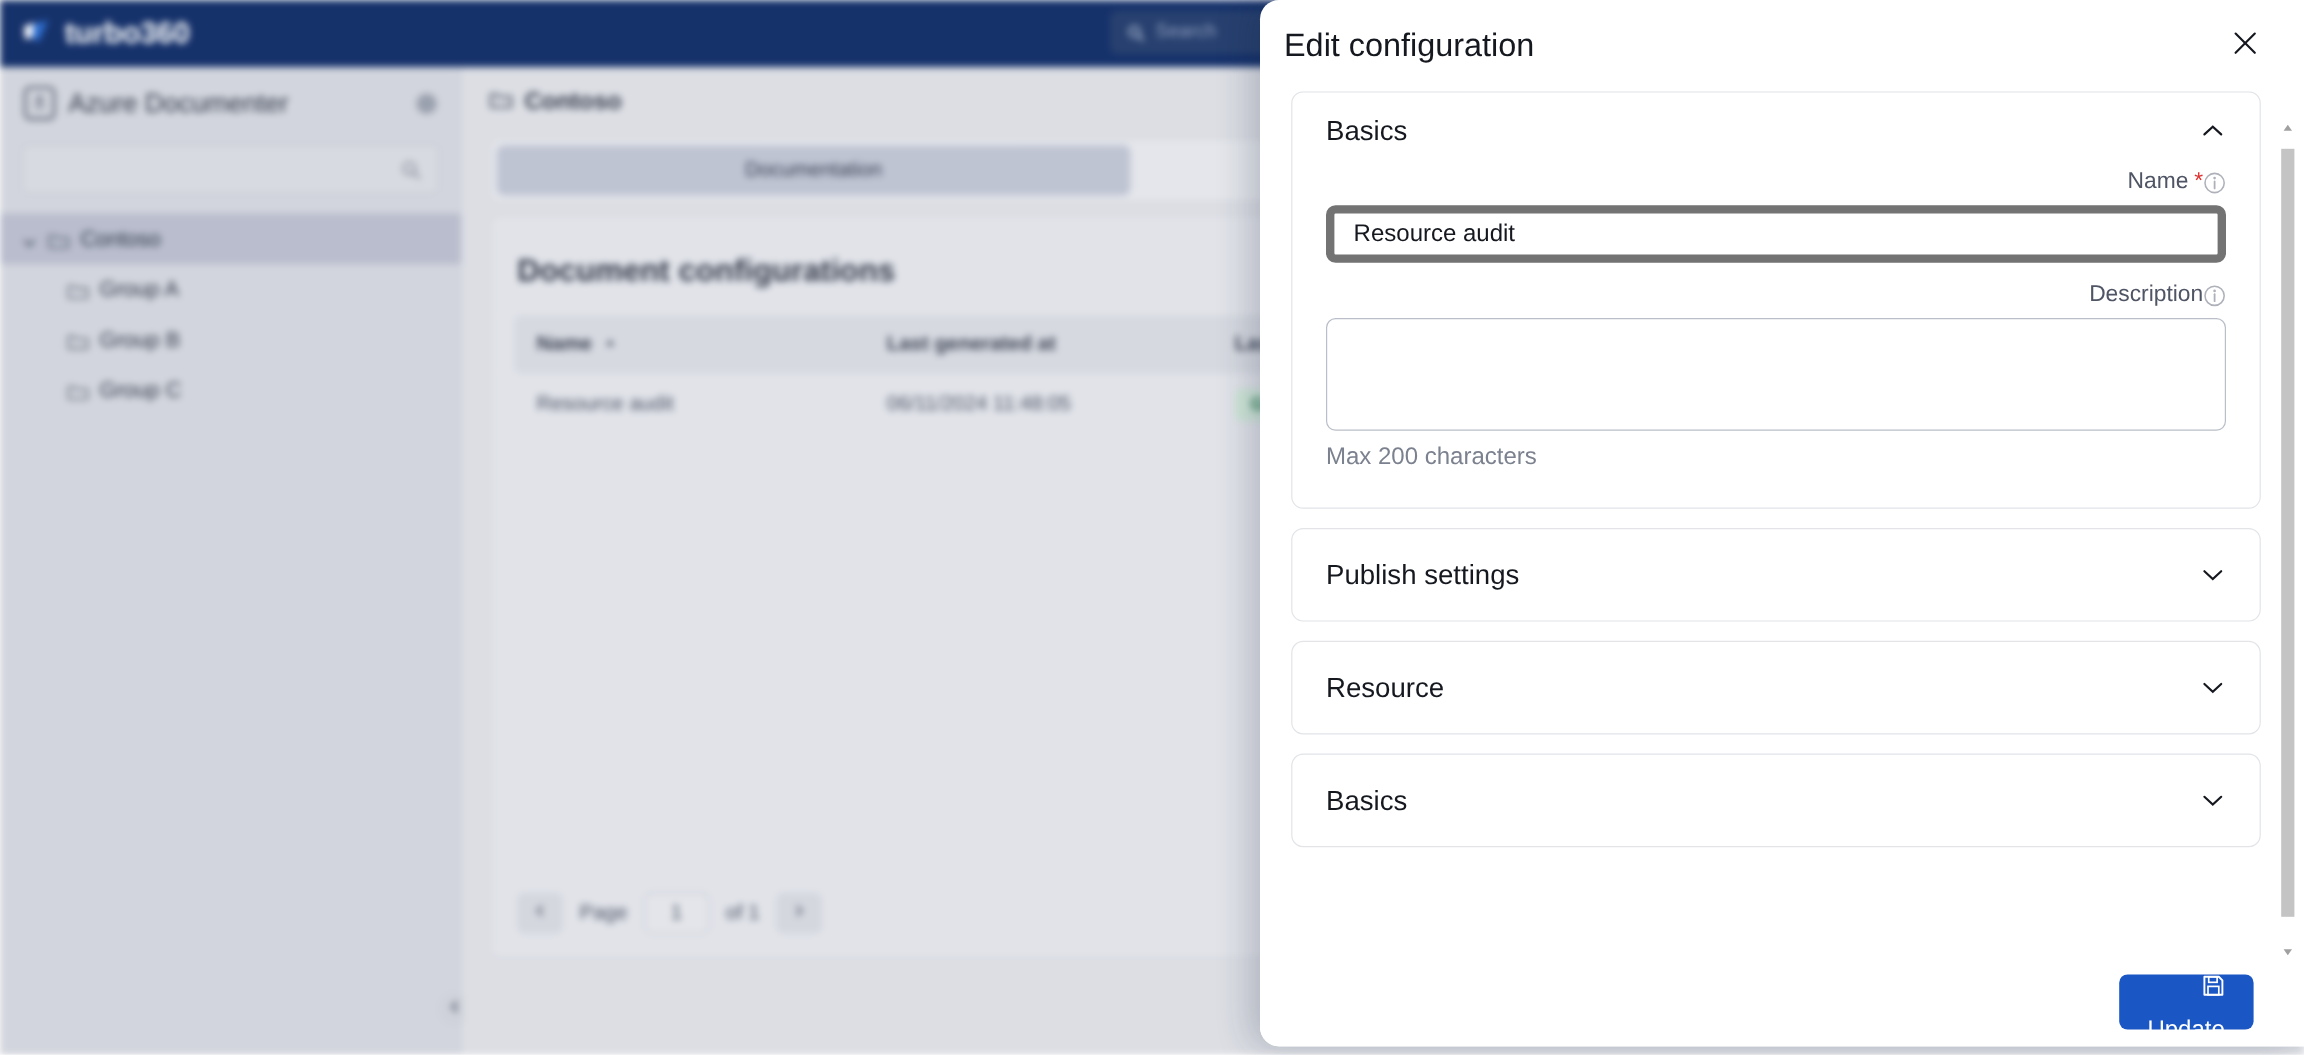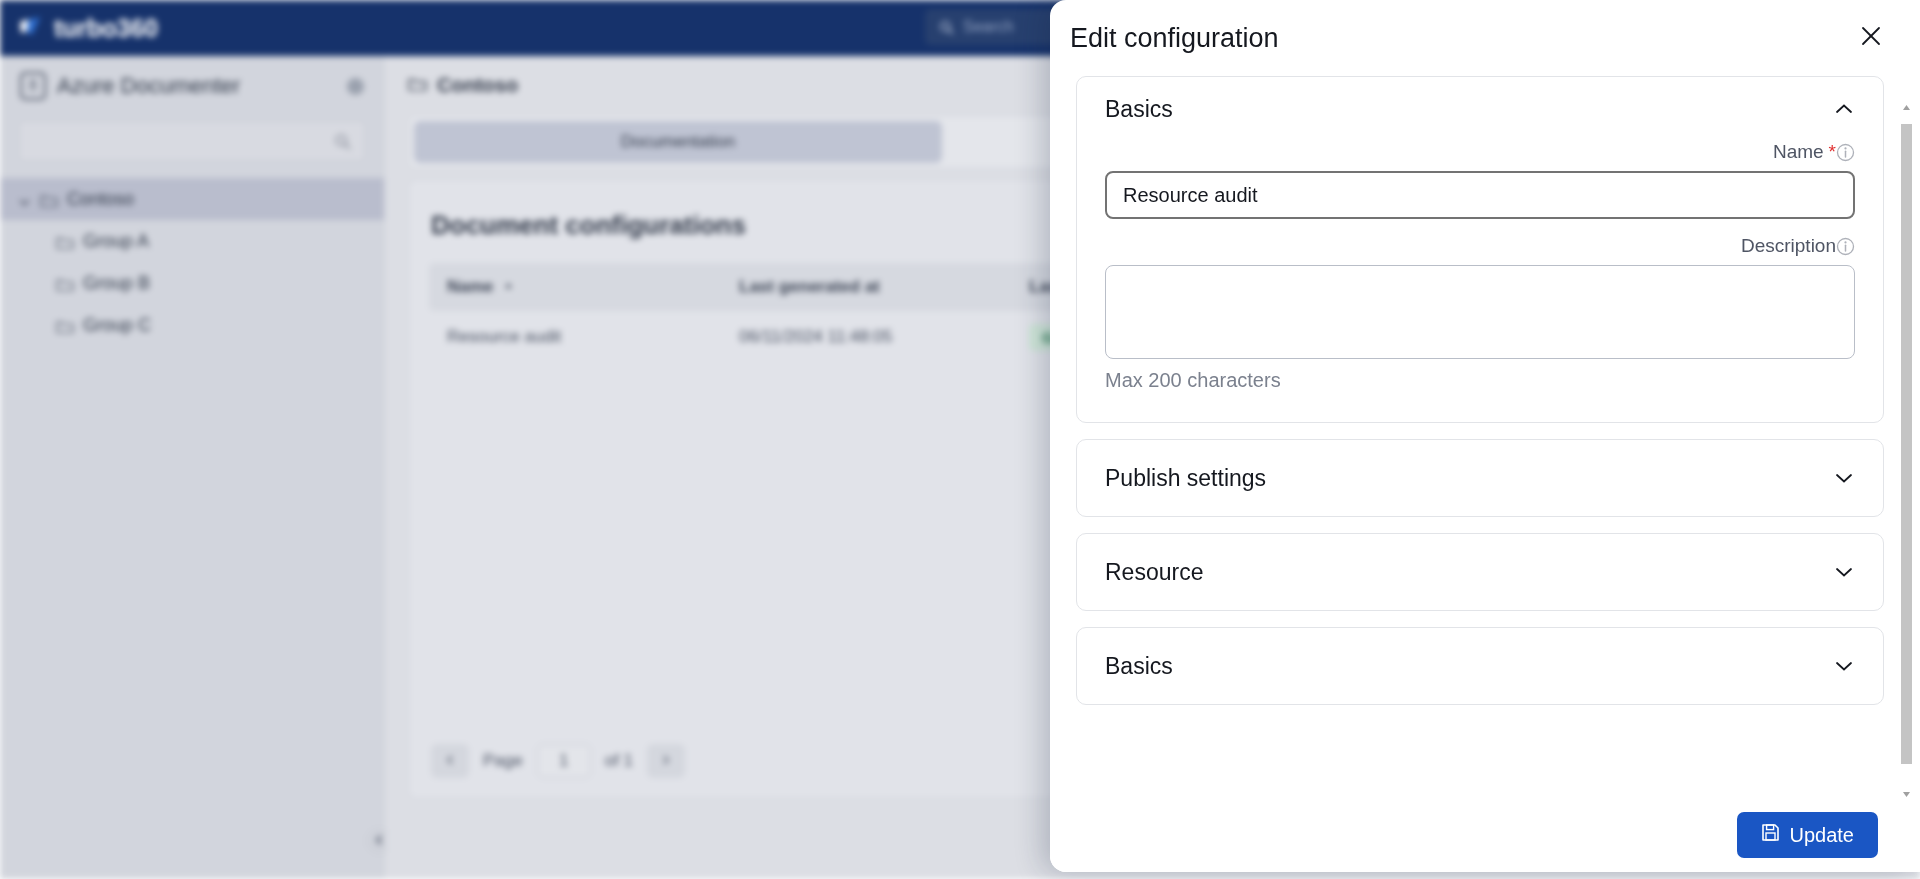--- a/index.html
+++ b/index.html
@@ -190,43 +190,44 @@
   .card-body { padding: 0 28px 14px 28px; }
 
   .field-label-row {
     display: flex; align-items: center; margin-bottom: 8px;
   }
   .field-label { font-size: 19px; color: #4f5564; flex: 1; text-align: right; }
   .req { color: #e03030; margin-left: 5px; font-size: 19px; }
   .info-ico { width: 19px; height: 19px; opacity: .55; }
 
   .text-input {
-    width: 100%; height: 48px; border: 2px solid #737373; border-radius: 8px;
+    width: 100%; height: 48px; border: 7px solid #737373; border-radius: 8px;
     font-size: 20px; color: #15181f; padding: 0 16px;
     font-family: "Liberation Sans", sans-serif; background: #fff;
   }
   .text-area {
     width: 100%; height: 94px; border: 1px solid #b9bec8; border-radius: 8px;
     font-size: 19px; color: #15181f; padding: 12px 16px; resize: none;
     font-family: "Liberation Sans", sans-serif; background: #fff;
   }
   .hint { margin-top: 6px; font-size: 20px; color: #7b818e; }
   .field-block { margin-bottom: 16px; }
 
   .modal-foot {
     flex: 0 0 74px; height: 74px;
     display: flex; align-items: center; justify-content: flex-end;
     padding-right: 42px;
     background: #fff;
   }
   .btn-primary {
-    display: flex; align-items: center; gap: 10px;
+    display: flex; align-items: flex-end; gap: 10px;
     height: 46px; padding: 0 24px; border: none; border-radius: 7px;
     background: #1a56c4; color: #fff; font-size: 20px; cursor: pointer;
     font-family: "Liberation Sans", sans-serif;
+    flex-direction: column;
   }
 </style>
 </head>
 <body>
 
 <div id="app">
 
   <div class="bg-layer">
 
     <div class="topbar">

